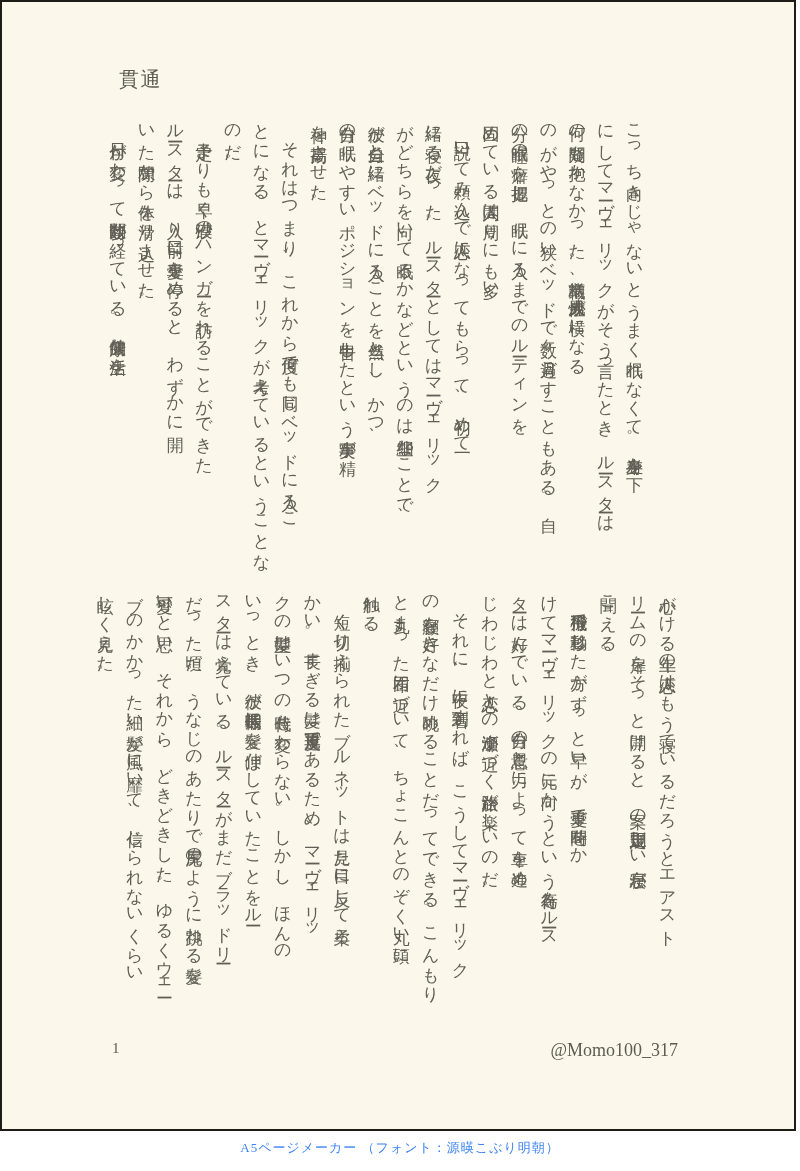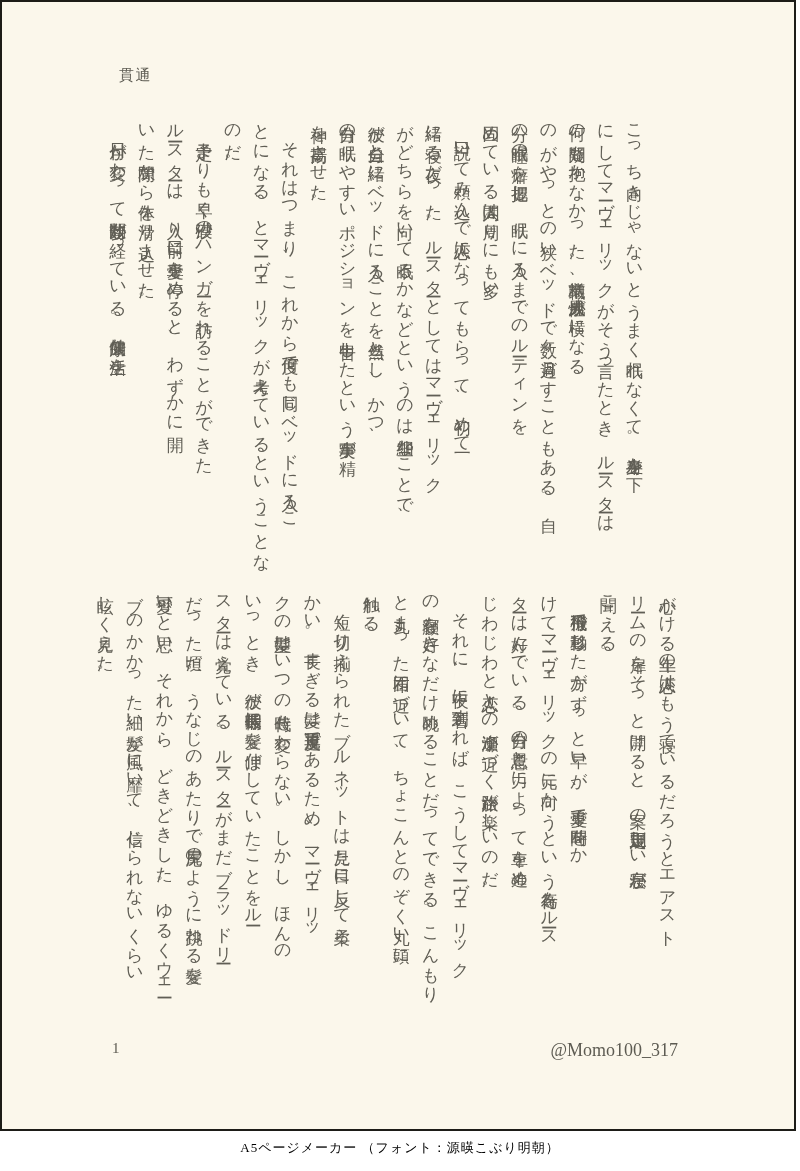--- a/index.html
+++ b/index.html
@@ -16,21 +16,21 @@
   }
   
   .sheet{
     position:absolute;left:0;top:0;
     width:792px;height:1127px;
     border:2px solid #1d1c17;
     background:#fbf7eb;
   }
   .header-title{
     position:absolute;left:117px;top:64px;
-    font-size:15px;letter-spacing:1.5px;
+    font-size:20px;letter-spacing:1.5px;
     color:#5d5b52;
   }
   
   .vband{
     position:absolute;
     writing-mode:vertical-rl;
     -webkit-writing-mode:vertical-rl;
     text-orientation:mixed;
     font-size:17px;
     color:#605e55;
@@ -49,21 +49,21 @@
     font-size:15px;color:#5d5b52;
   }
   .footer-handle{
     position:absolute;right:116px;top:1038px;
     font-size:18px;color:#5d5b52;
   }
   .caption{
     position:absolute;left:0;right:0;top:1139px;
     text-align:center;
     font-size:13px;letter-spacing:1px;
-    color:#000000;
+    color:#3b82f6;
   }
 </style>
 </head>
 <body>
 
 <div class="page">
 
   <div class="sheet">
     <span class="header-title">貫通</span>
 

